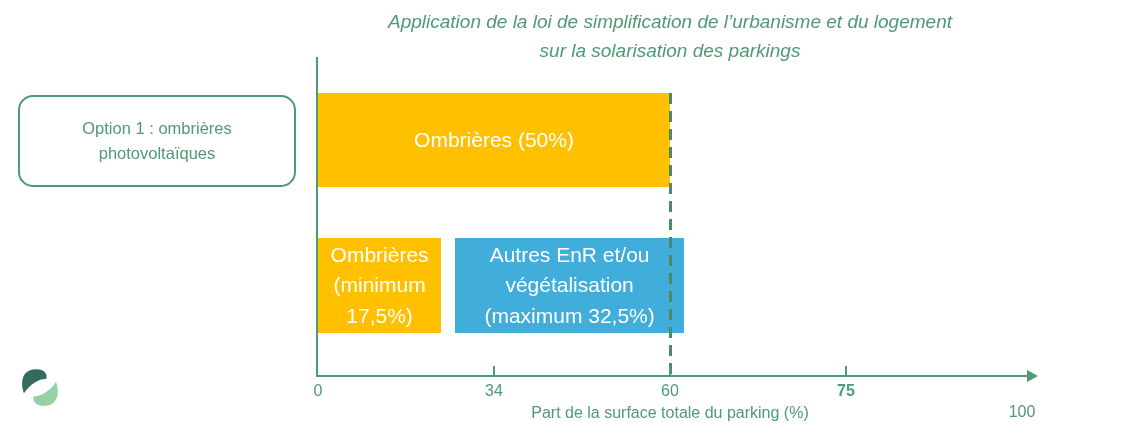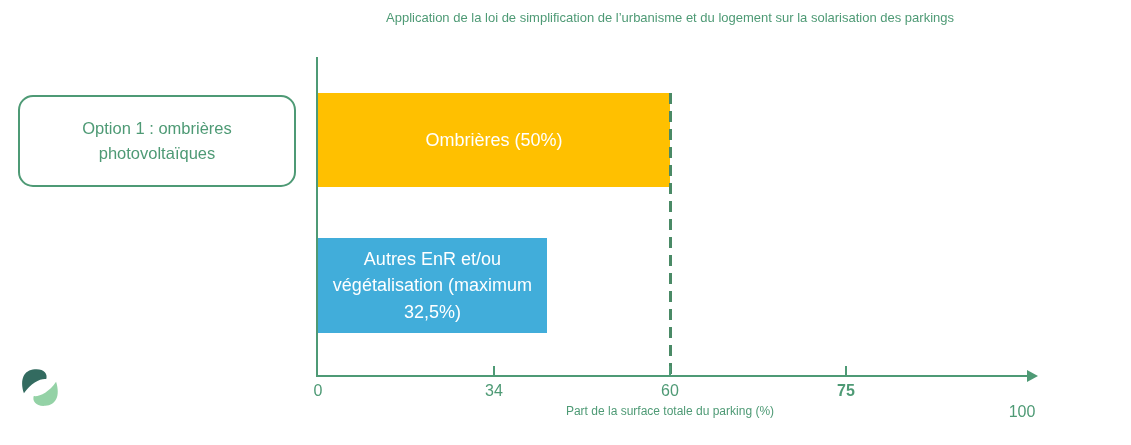--- a/index.html
+++ b/index.html
@@ -6,21 +6,21 @@
   body {
     width: 1131px; height: 445px;
     font-family: "Liberation Sans", "DejaVu Sans", sans-serif;
     overflow: hidden;
   }
   .canvas { position: relative; width: 1131px; height: 445px; background: #fff; }
 
   
   .chart-title {
     position: absolute; left: 318px; top: 8px; width: 704px;
-    text-align: center; color: var(--green); font-size: 13px; line-height: 1.5;
+    text-align: center; color: var(--green); font-size: 19px; line-height: 1.5; font-style: italic;
   }
   .chart-title span { display: inline-block; max-width: 578px; }
 
   
   .option-box {
     position: absolute; left: 18px; width: 278px; box-sizing: border-box;
     border: 2px solid var(--green); border-radius: 15px; background: #fff;
     color: var(--green); font-size: 16.5px; line-height: 1.5;
     display: flex; align-items: center; justify-content: center;
     text-align: center; padding: 8px 16px;
@@ -38,23 +38,23 @@
     border-top: 6px solid transparent; border-bottom: 6px solid transparent;
   }
 
   
   .bar { position: absolute; left: 0; display: flex; width: 100%; }
   .bar1 { top: 36px;  height: 94px; }
   .bar2 { top: 181px; height: 95px; }
   .seg {
     display: flex; align-items: center; justify-content: center;
     box-sizing: border-box; padding: 4px 8px;
-    color: #fff; font-size: 18px; line-height: 1.45; text-align: center;
+    color: #fff; font-size: 21px; line-height: 1.45; text-align: center;
   }
-  .seg + .seg { margin-left: 2px; justify-content: center; }
+  .seg + .seg { margin-left: 14px; justify-content: center; }
 
   
   .ref-line {
     position: absolute; top: 36px; bottom: 0; width: 3px; margin-left: -1px;
     background: repeating-linear-gradient(to bottom, var(--dash_green) 0 11px, transparent 11px 18px);
   }
 
   
   .ticks { position: absolute; left: 0; top: 0; width: 100%; height: 100%; }
   .tick-mark {
@@ -62,21 +62,21 @@
     background: var(--green);
   }
   .tick-label {
     position: absolute; top: 100%; margin-top: 7px; transform: translateX(-50%);
     color: var(--green); font-size: 16px;
   }
 
   
   .x-label {
     position: absolute; left: 318px; top: 404px; width: 704px;
-    text-align: center; color: var(--green); font-size: 12px;
+    text-align: center; color: var(--green); font-size: 16px;
   }
 
   
   .logo { position: absolute; left: 15px; top: 363px; width: 50px; height: 50px; }
   .logo .dark  { fill: var(--logo_dark); }
   .logo .light { fill: var(--logo_light); }
 </style>
 </head>
 <body>
 
@@ -94,20 +94,23 @@
   <div class="plot">
     <div class="y-axis"></div>
 
     <div class="bar bar1">
       <div class="seg" style="width: 50%; background: rgb(255, 192, 0);">
         <span class="seg-label">Ombrières (50%)</span>
       </div>
     </div>
 
     <div class="bar bar2">
+      <div class="seg" style="width: 17.5%; background: rgb(255, 192, 0);">
+        <span class="seg-label">Ombrières (minimum 17,5%)</span>
+      </div>
       <div class="seg" style="width: 32.5%; background: rgb(65, 173, 218);">
         <span class="seg-label">Autres EnR et/ou végétalisation (maximum 32,5%)</span>
       </div>
     </div>
 
     <div class="ref-line" style="left: 50%;"></div>
 
     <div class="ticks">
         <div class="tick-label" style="left: 0%;">0</div>
         <div class="tick-label" style="left: 25%;">34</div>

